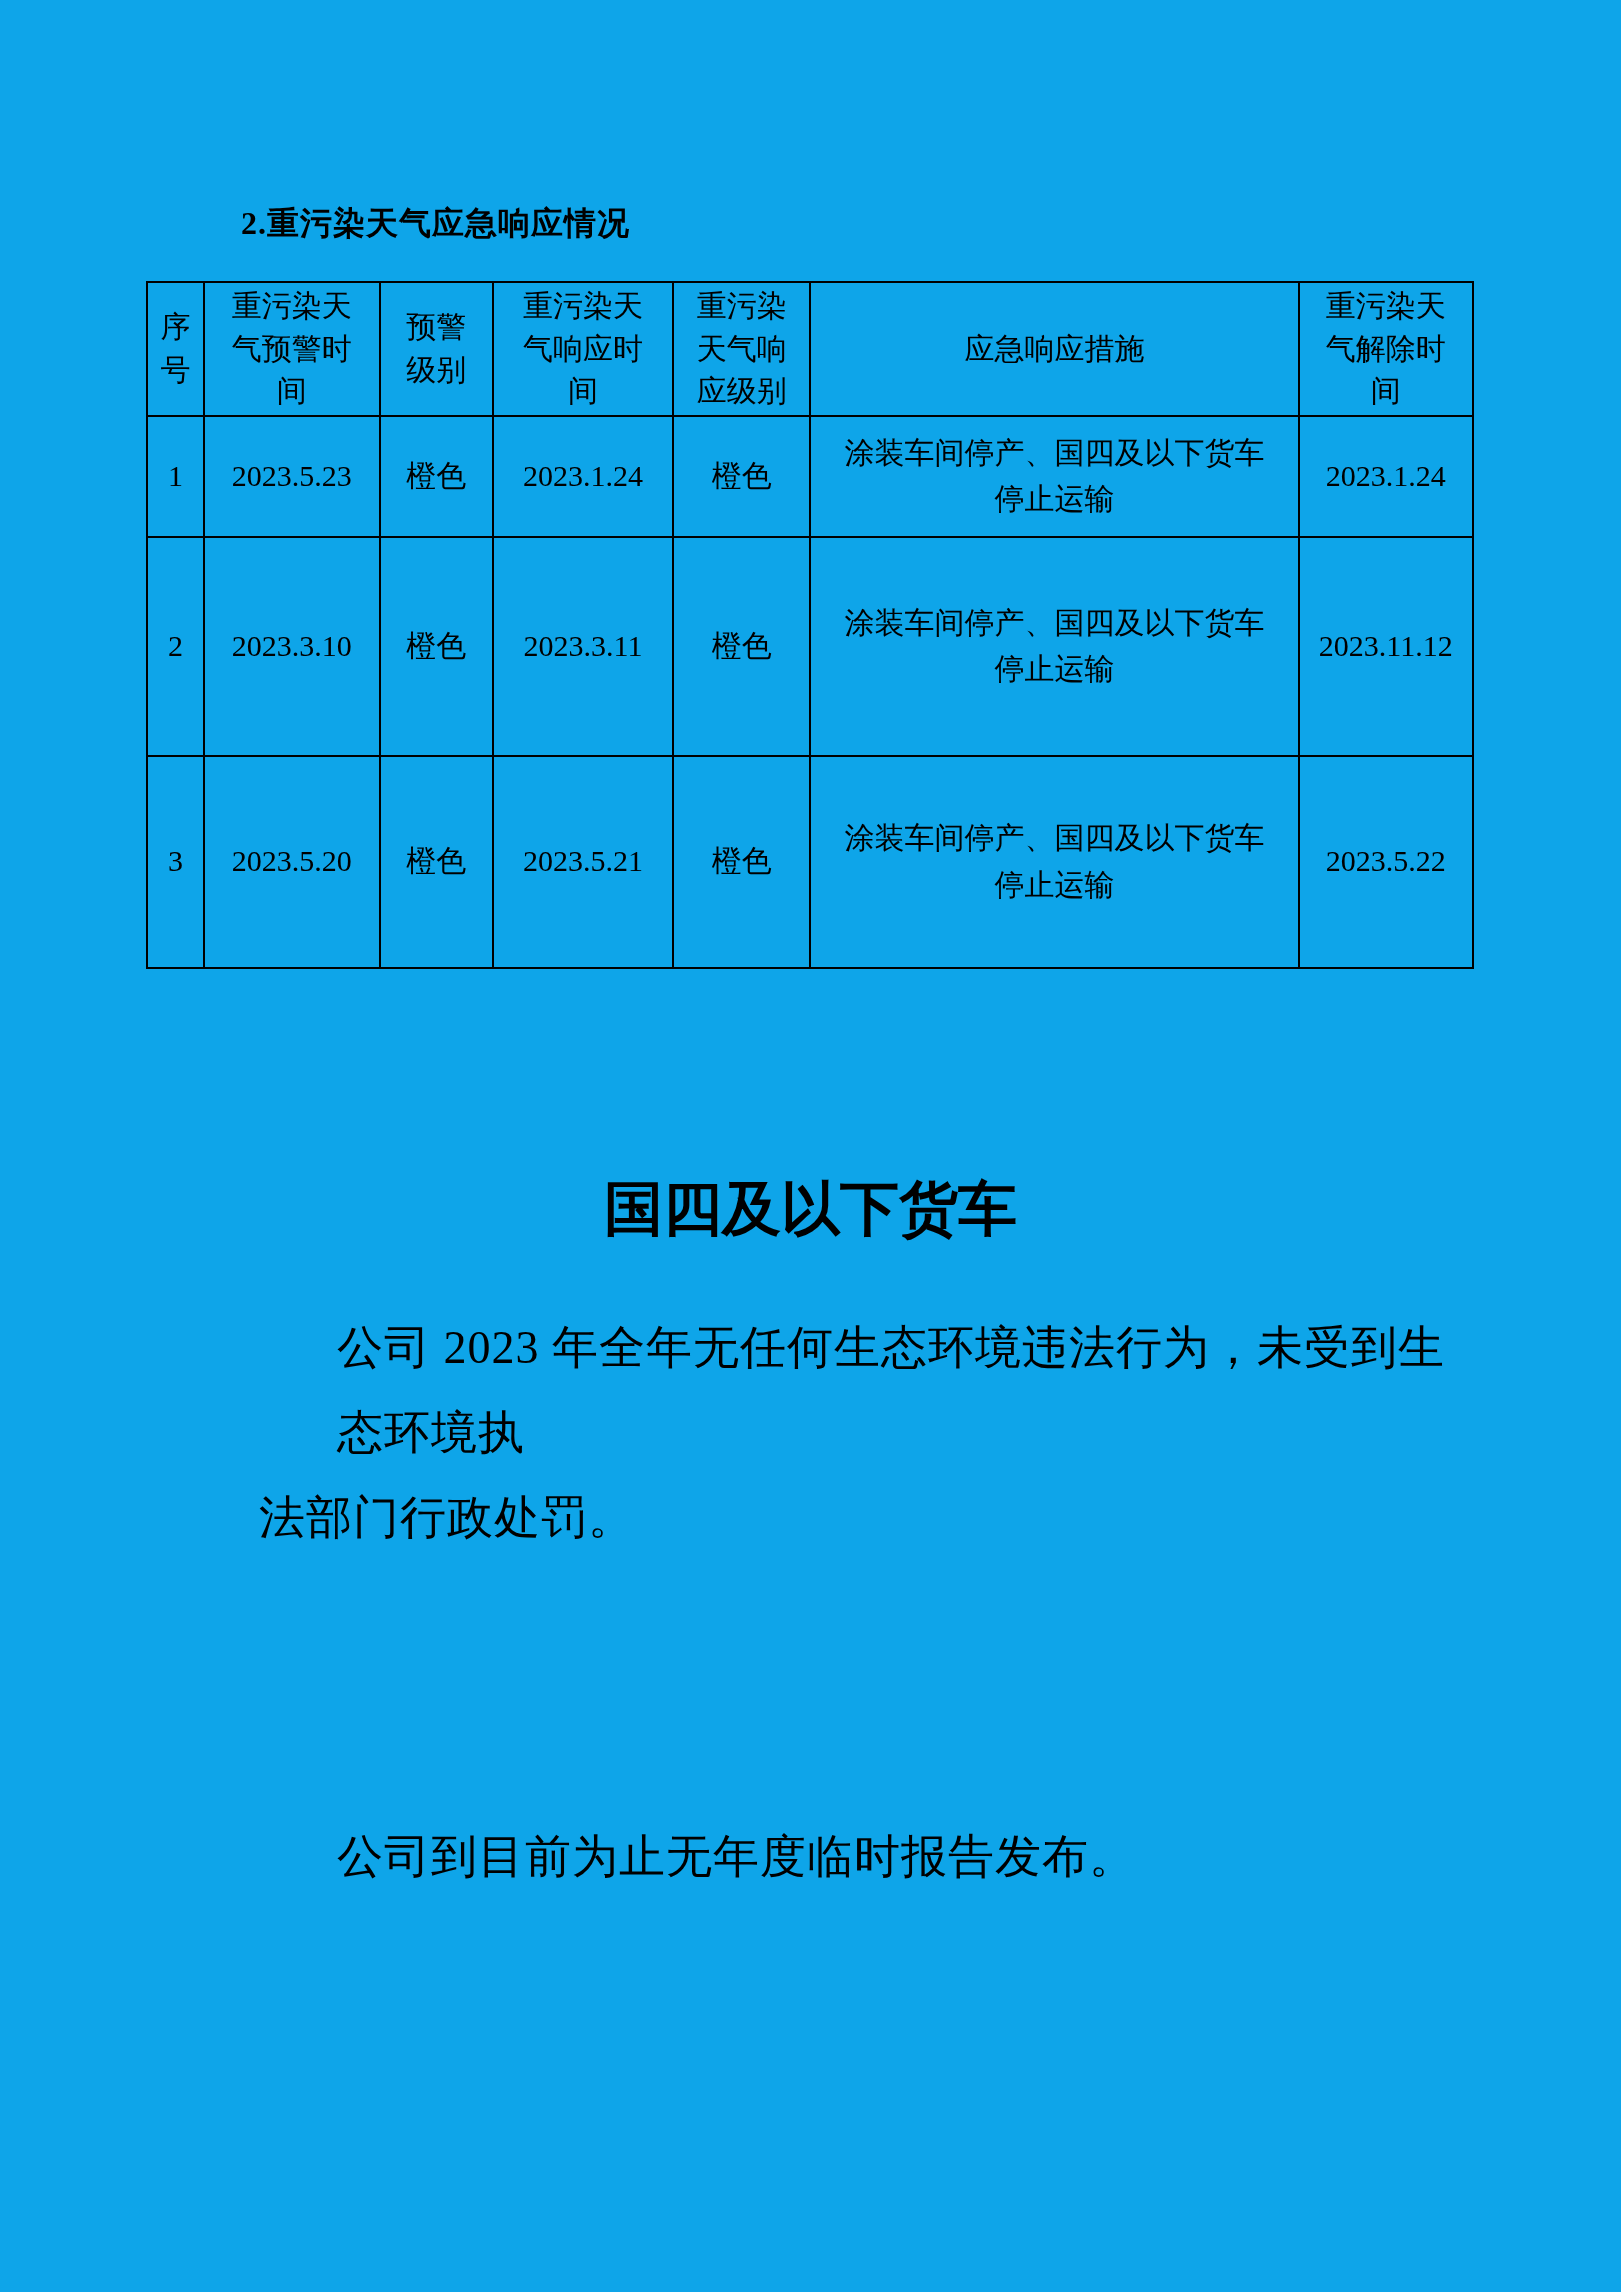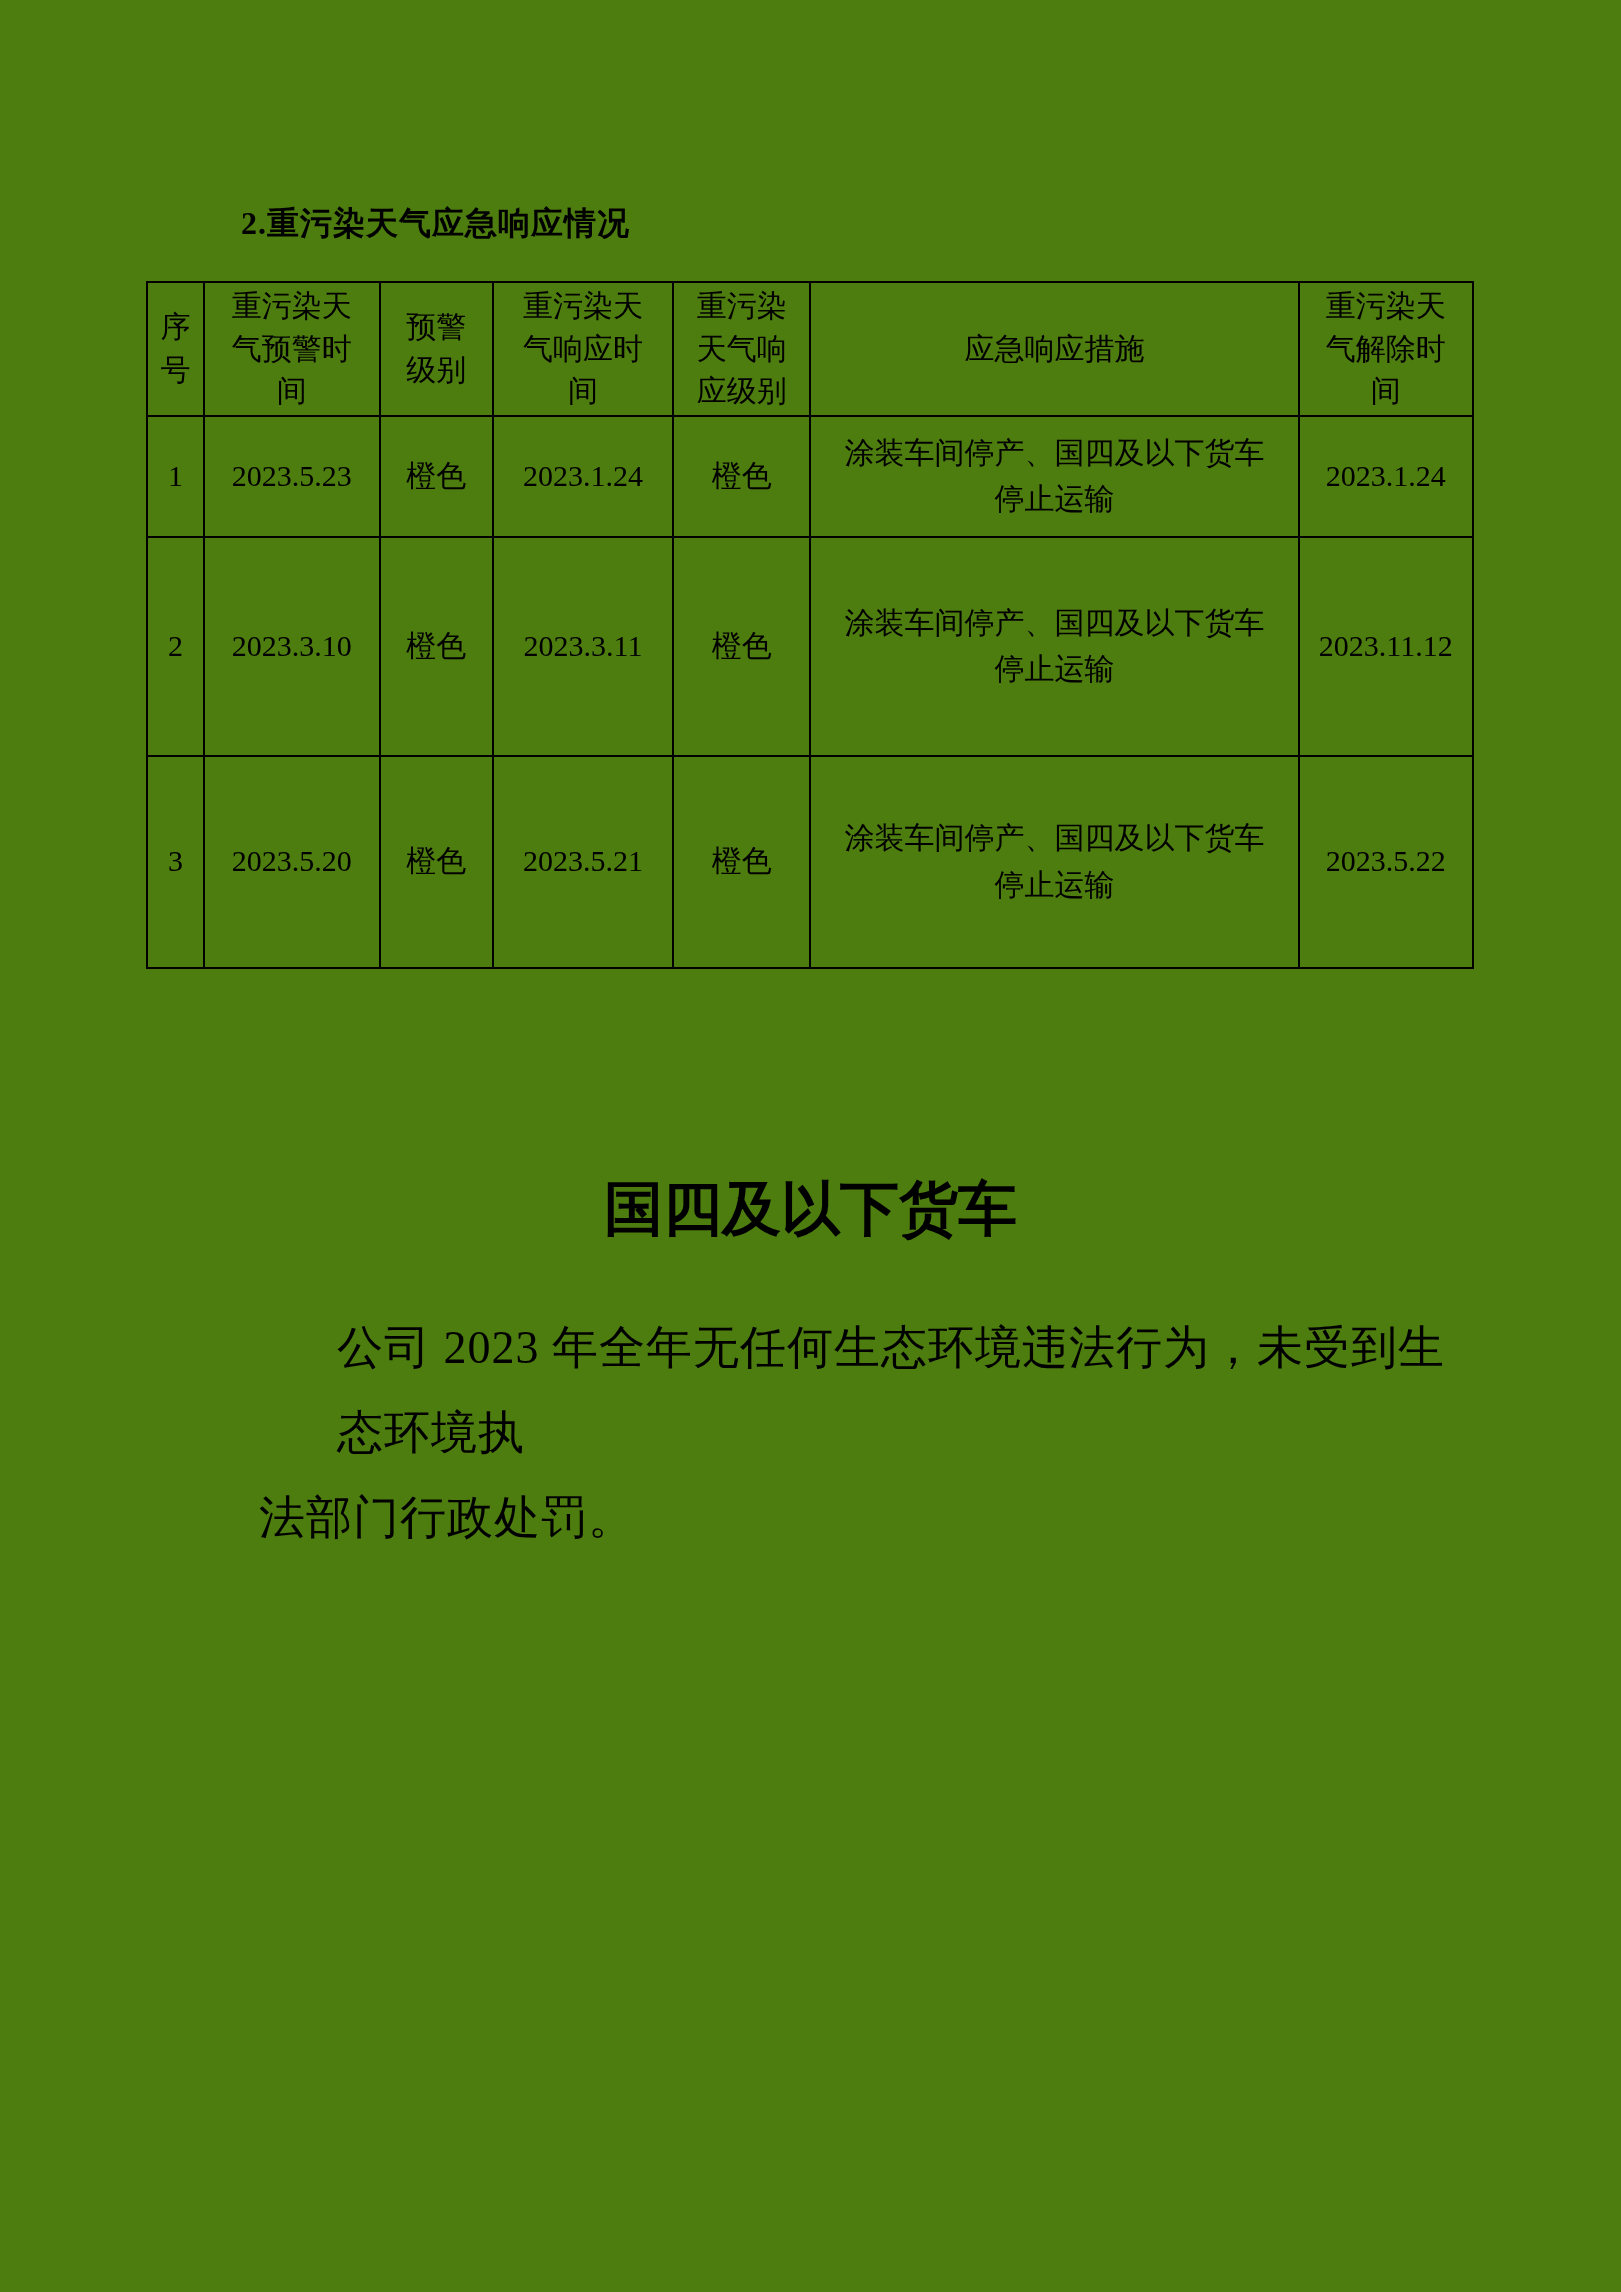--- a/index.html
+++ b/index.html
@@ -1,19 +1,19 @@
 <!DOCTYPE html>
 <html><head>
 <meta charset="utf-8">
 <style>
   html,body{margin:0;padding:0;background:#e8e8e8;}
   .page{
     position:relative;
     width:1621px;height:2293px;
-    background:#4d7c0f;
+    background:#0ea5e9;
     margin:0 auto;
     font-family:"Liberation Serif","DejaVu Serif",serif;
     color:#000000;
     overflow:hidden;
   }
   .doc-title{
     position:absolute;left:241px;top:202px;
     font-size:32px;font-weight:bold;letter-spacing:1px;
     white-space:nowrap;
   }
@@ -132,15 +132,18 @@
   </div>
 
   <div class="big-heading" id="heading-violation">国四及以下货车</div>
 
   <div class="body-para" id="para-violation">
     <div class="line-indent">公司 2023 年全年无任何生态环境违法行为，未受到生态环境执</div>
     <div>法部门行政处罚。</div>
   </div>
 
 
+  <div class="body-para" id="para-interim">
+    <div class="line-indent">公司到目前为止无年度临时报告发布。</div>
+  </div>
 
 </div>
 
 
 </body></html>

